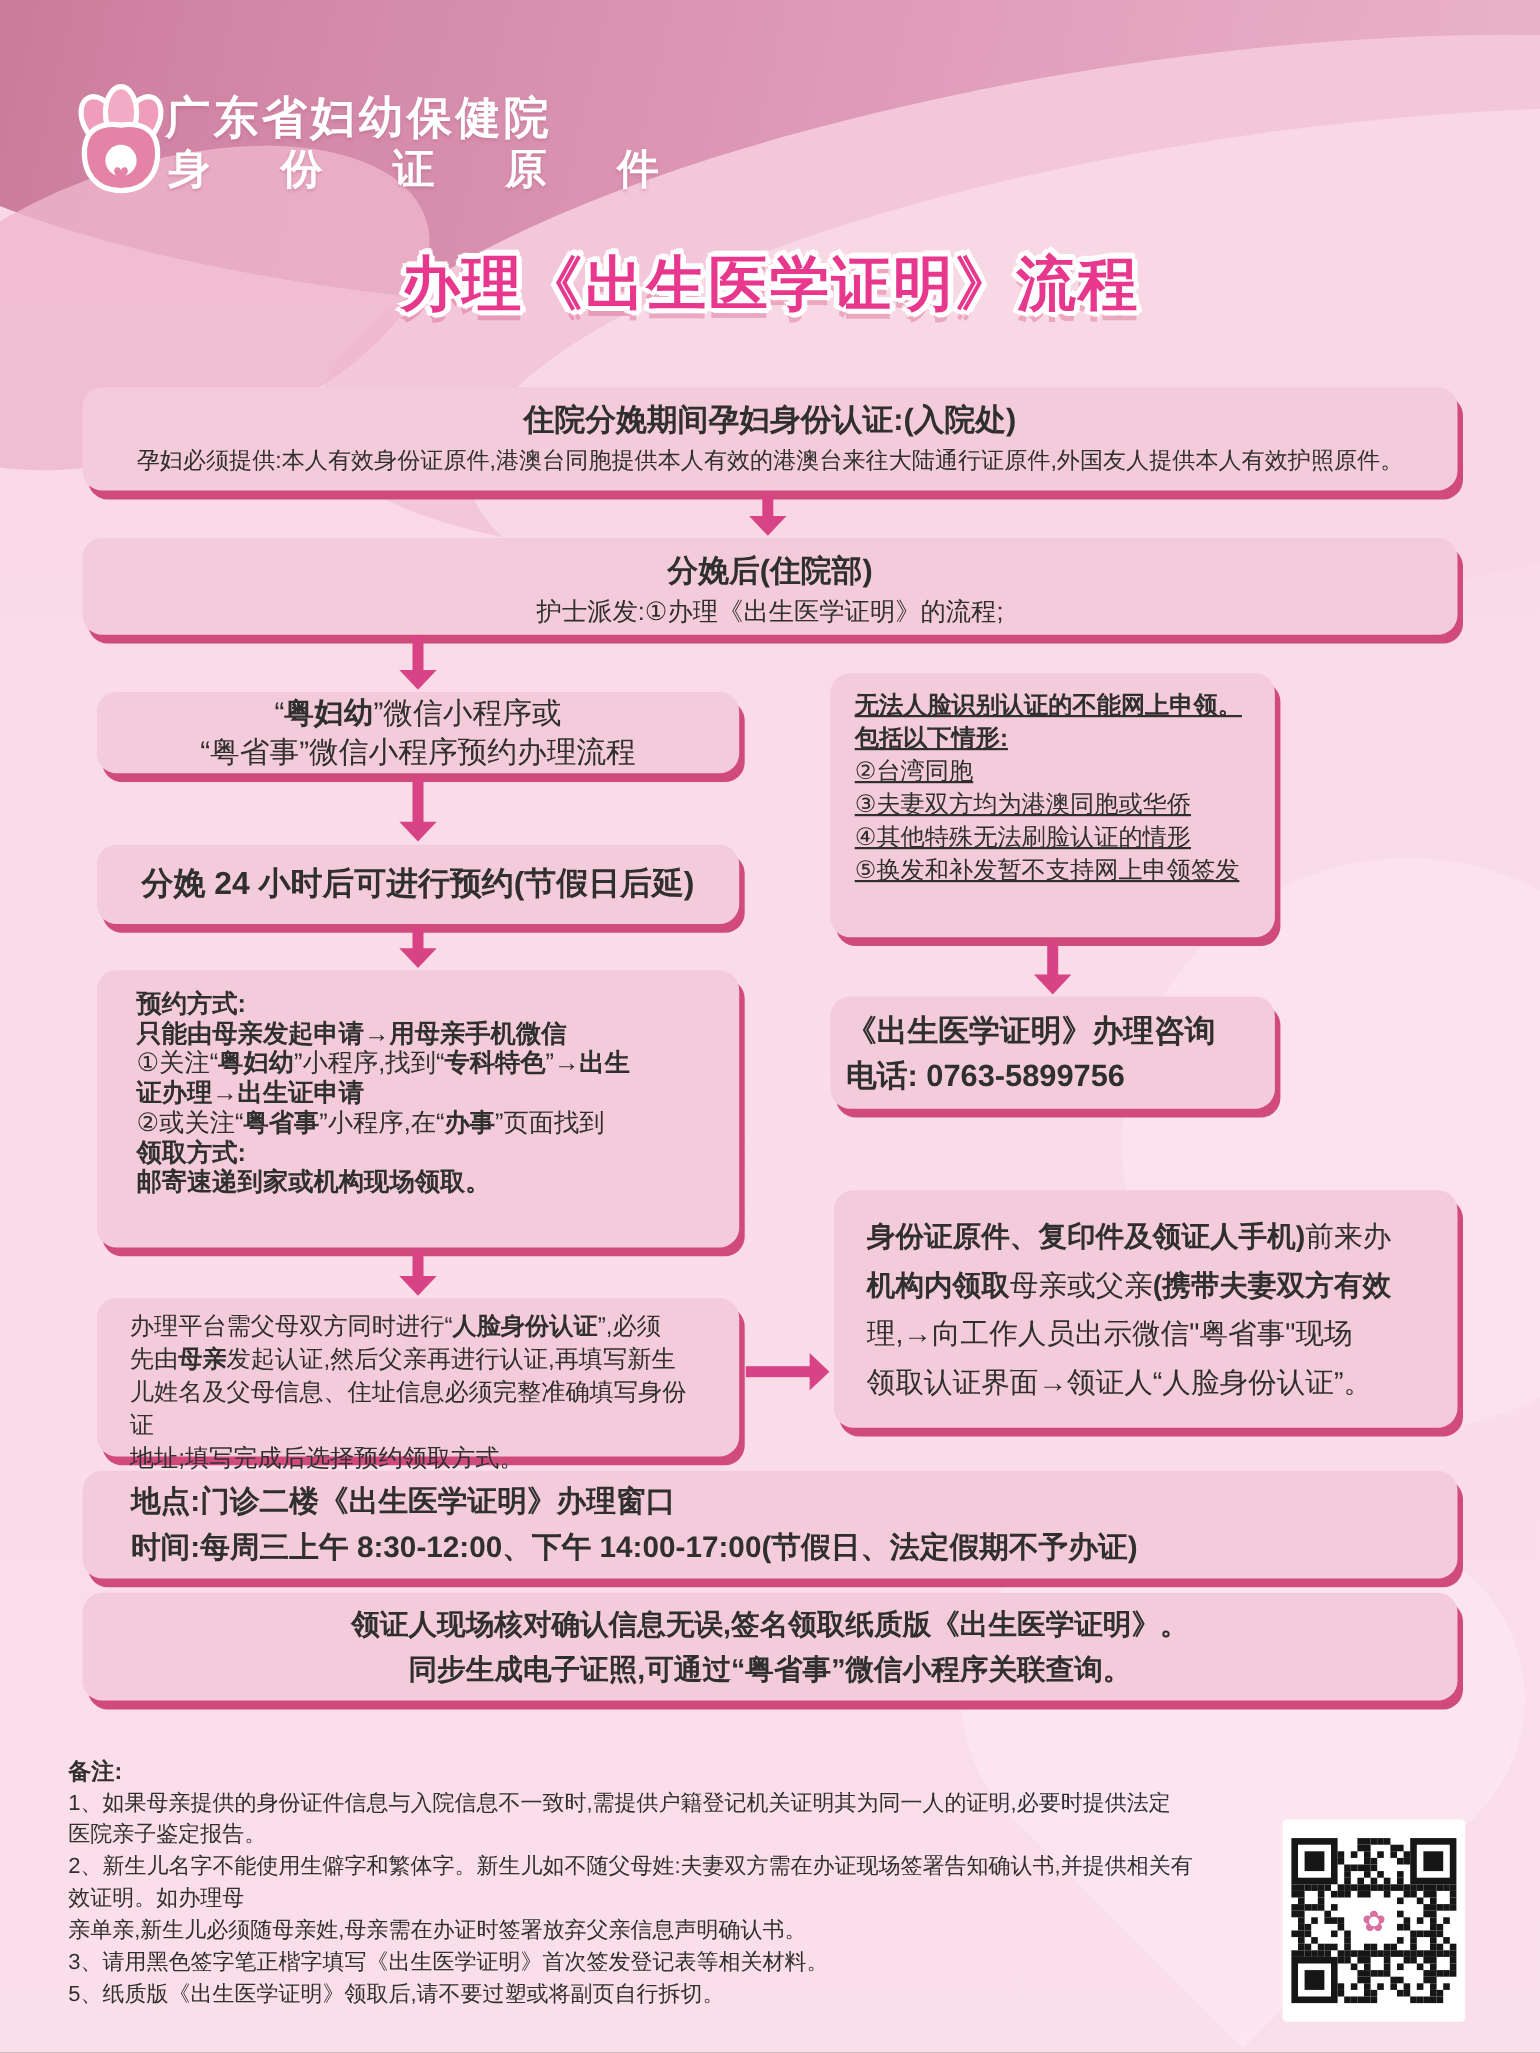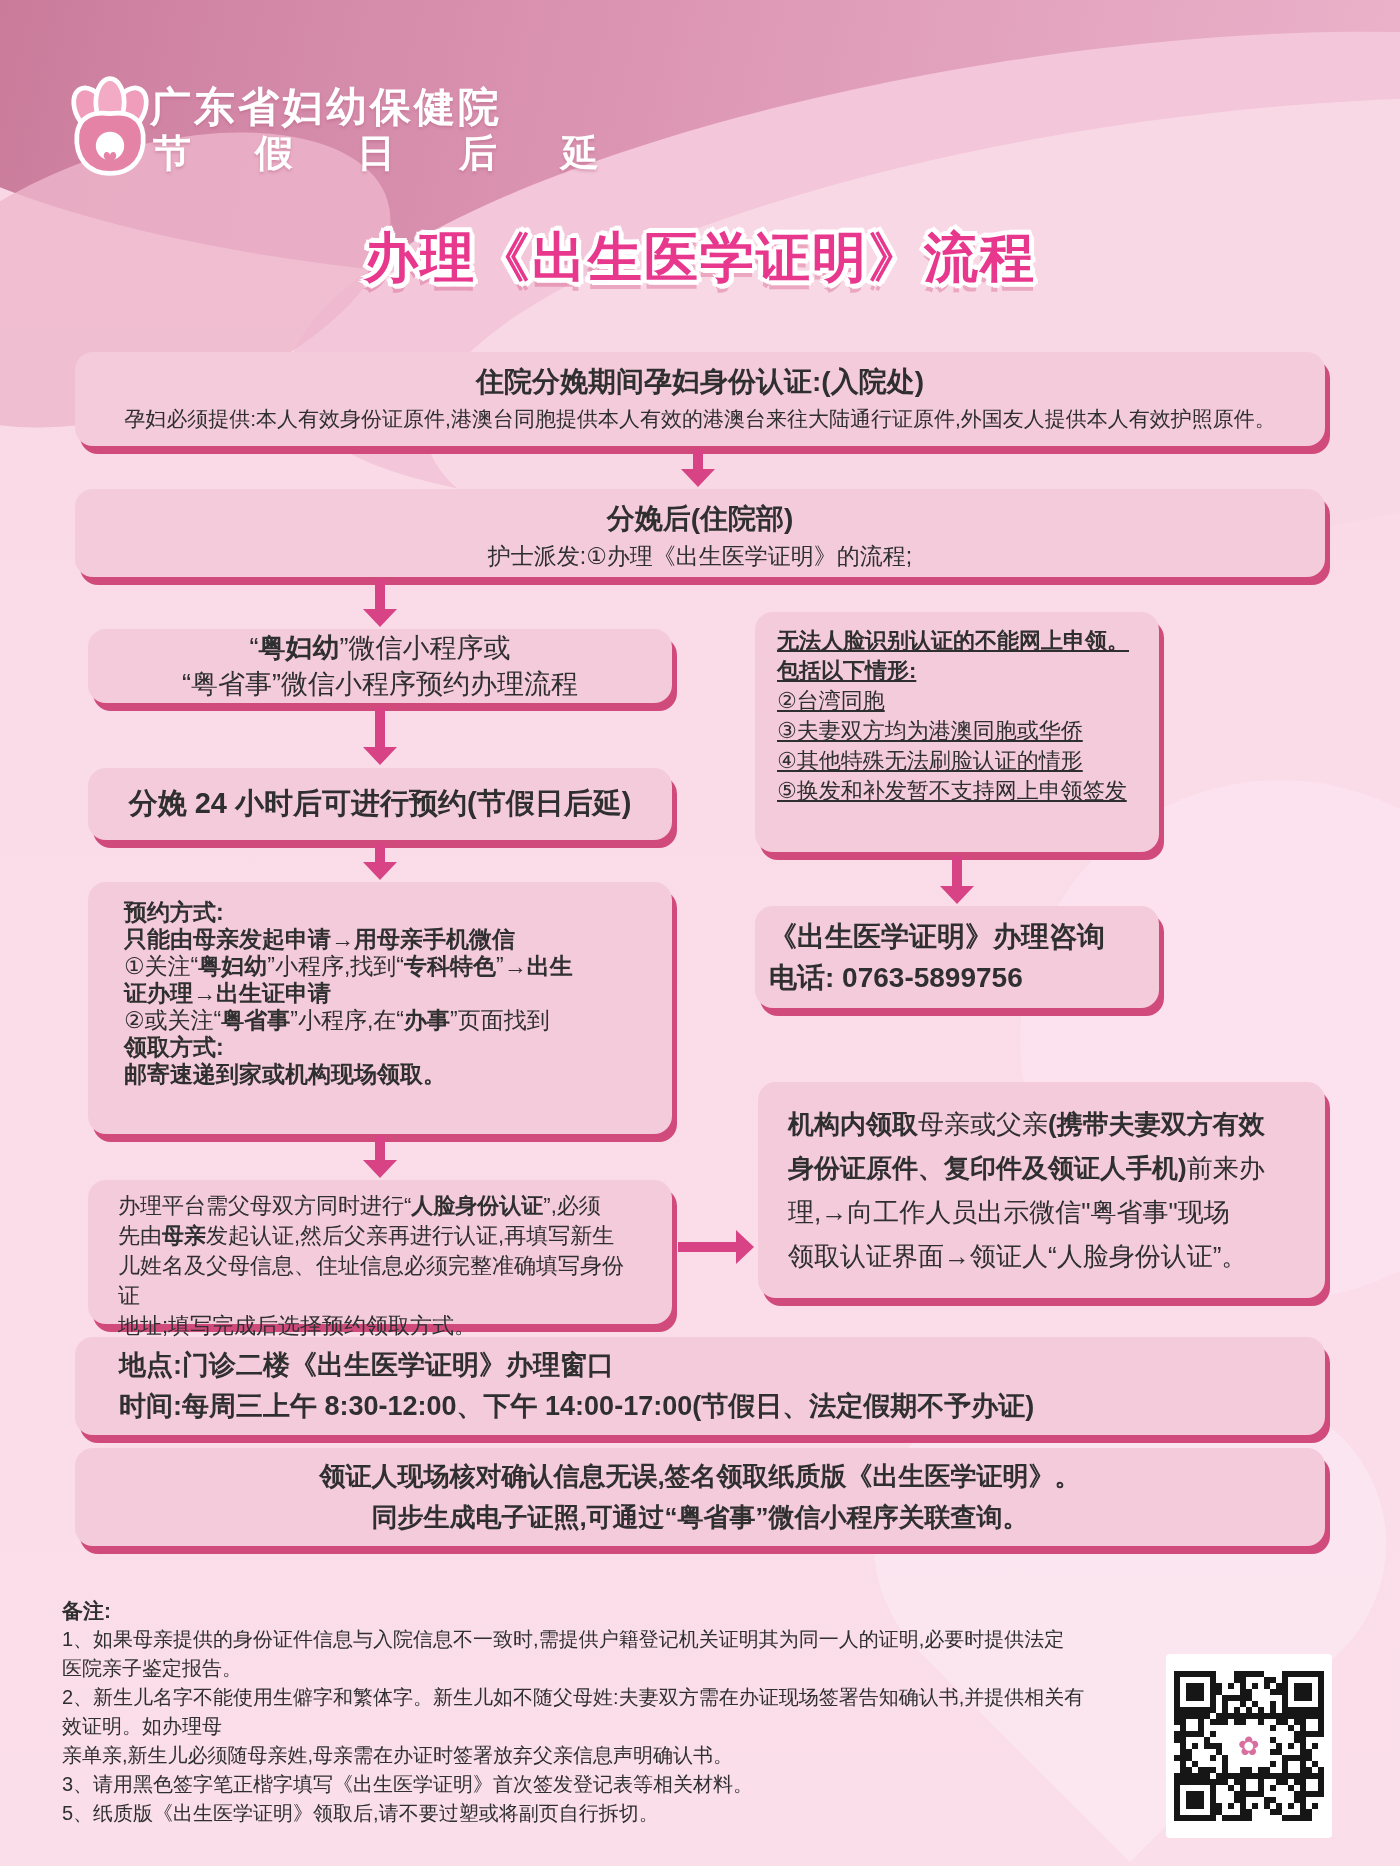--- a/index.html
+++ b/index.html
@@ -104,21 +104,21 @@
         <ellipse cx="30" cy="38" rx="16" ry="25" transform="rotate(-28 30 38)"></ellipse>
         <ellipse cx="70" cy="38" rx="16" ry="25" transform="rotate(28 70 38)"></ellipse>
         <ellipse cx="50" cy="30" rx="15" ry="25" fill="#f3aac4"></ellipse>
         <path d="M50,105 C26,105 13,88 15,64 C17,46 31,39 50,42 C69,39 83,46 85,64 C87,88 74,105 50,105 Z" fill="#e583a6"></path>
       </g>
       <circle cx="50" cy="76" r="15" fill="#ffffff"></circle>
       <path d="M50,95 C45,90 42,88 44,84 C46,81 50,83 50,86 C50,83 54,81 56,84 C58,88 55,90 50,95 Z" fill="#e583a6"></path>
     </svg>
   </div>
   <div class="org">广东省妇幼保健院</div>
-  <div class="campus">节假日后延</div>
+  <div class="campus">身份证原件</div>
 
   <h1 class="title">办理《出生医学证明》流程</h1>
 
   <section class="box center box1" style="left:75px;top:352px;width:1250px;height:94px;">
     <div class="box-title">住院分娩期间孕妇身份认证:(入院处)</div>
     <div class="box-body">孕妇必须提供:本人有效身份证原件,港澳台同胞提供本人有效的港澳台来往大陆通行证原件,外国友人提供本人有效护照原件。</div>
   </section>
 
   <div class="varrow" style="left:681px;top:449px;height:38px;"></div>
 
@@ -171,22 +171,22 @@
     </section>
 
   <div class="varrow" style="left:940px;top:856px;height:48px;"></div>
 
   <section class="box boxR2" style="left:755px;top:906px;width:404px;height:102px;">
       <div class="rl"><span class="b">《出生医学证明》办理咨询</span></div>
       <div class="rl"><span class="b">电话: 0763-5899756</span></div>
     </section>
 
   <section class="box boxR3" style="left:758px;top:1082px;width:567px;height:216px;">
+      <div class="rl"><span class="b">身份证原件、复印件及领证人手机)</span><span>前来办</span></div>
       <div class="rl"><span class="b">机构内领取</span><span>母亲或父亲</span><span class="b">(携带夫妻双方有效</span></div>
-      <div class="rl"><span class="b">身份证原件、复印件及领证人手机)</span><span>前来办</span></div>
       <div class="rl"><span>理,→向工作人员出示微信"粤省事"现场</span></div>
       <div class="rl"><span>领取认证界面→领证人“人脸身份认证”。</span></div>
     </section>
 
   <div class="harrow" style="left:678px;top:1230px;width:76px;"></div>
 
   <section class="box boxW1" style="left:75px;top:1337px;width:1250px;height:98px;">
       <div class="rl"><span class="b">地点:门诊二楼《出生医学证明》办理窗口</span></div>
       <div class="rl"><span class="b">时间:每周三上午 8:30-12:00、下午 14:00-17:00(节假日、法定假期不予办证)</span></div>
     </section>

